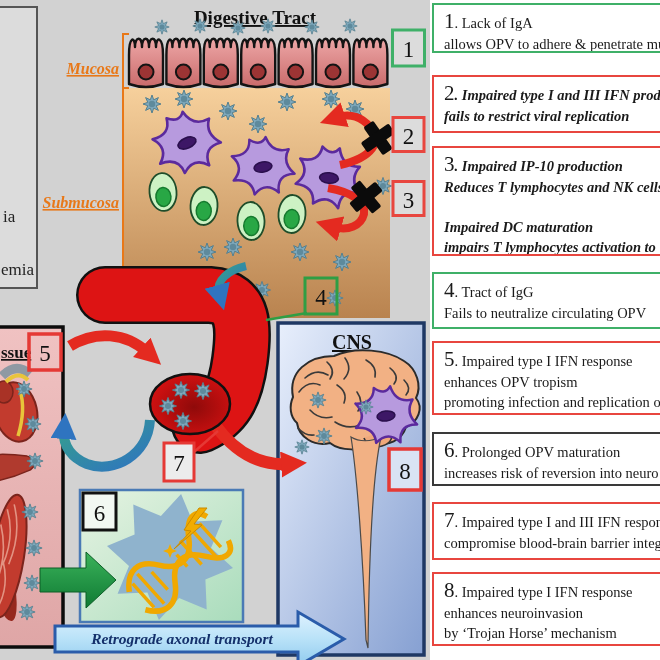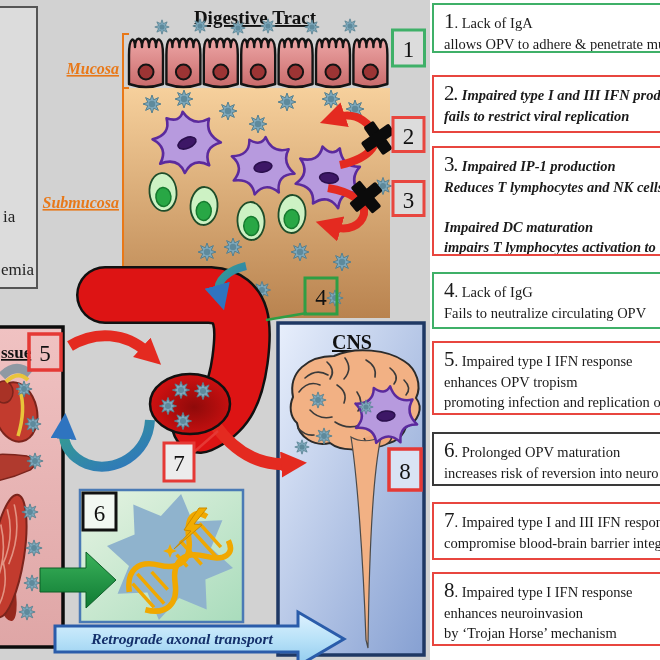--- a/index.html
+++ b/index.html
@@ -321,29 +321,29 @@
     <div><span class="num">1</span><span>. </span><span>Lack of IgA</span></div>
     <div class="line">allows OPV to adhere &amp; penetrate mu</div>
   </div>
 
   <div class="lbox red bi" style="top:75px;height:58px;">
     <div><span class="num">2</span><span>. </span><span>Impaired type I and III IFN produ</span></div>
     <div class="line">fails to restrict viral replication</div>
   </div>
 
   <div class="lbox red bi" style="top:146px;height:110px;">
-    <div><span class="num">3</span><span>. </span><span>Impaired IP-1 production</span></div>
+    <div><span class="num">3</span><span>. </span><span>Impaired IP-10 production</span></div>
     <div class="line">Reduces T lymphocytes and NK cells</div>
     <div class="line"></div>
     <div class="line">Impaired DC maturation</div>
     <div class="line">impairs T lymphocytes activation to</div>
   </div>
 
   <div class="lbox green" style="top:272px;height:57px;">
-    <div><span class="num">4</span><span>. </span><span>Lack of IgG</span></div>
+    <div><span class="num">4</span><span>. </span><span>Tract of IgG</span></div>
     <div class="line">Fails to neutralize circulating OPV</div>
   </div>
 
   <div class="lbox red" style="top:341px;height:74px;">
     <div><span class="num">5</span><span>. </span><span>Impaired type I IFN response</span></div>
     <div class="line">enhances OPV tropism</div>
     <div class="line">promoting infection and replication o</div>
   </div>
 
   <div class="lbox black" style="top:432px;height:54px;">

